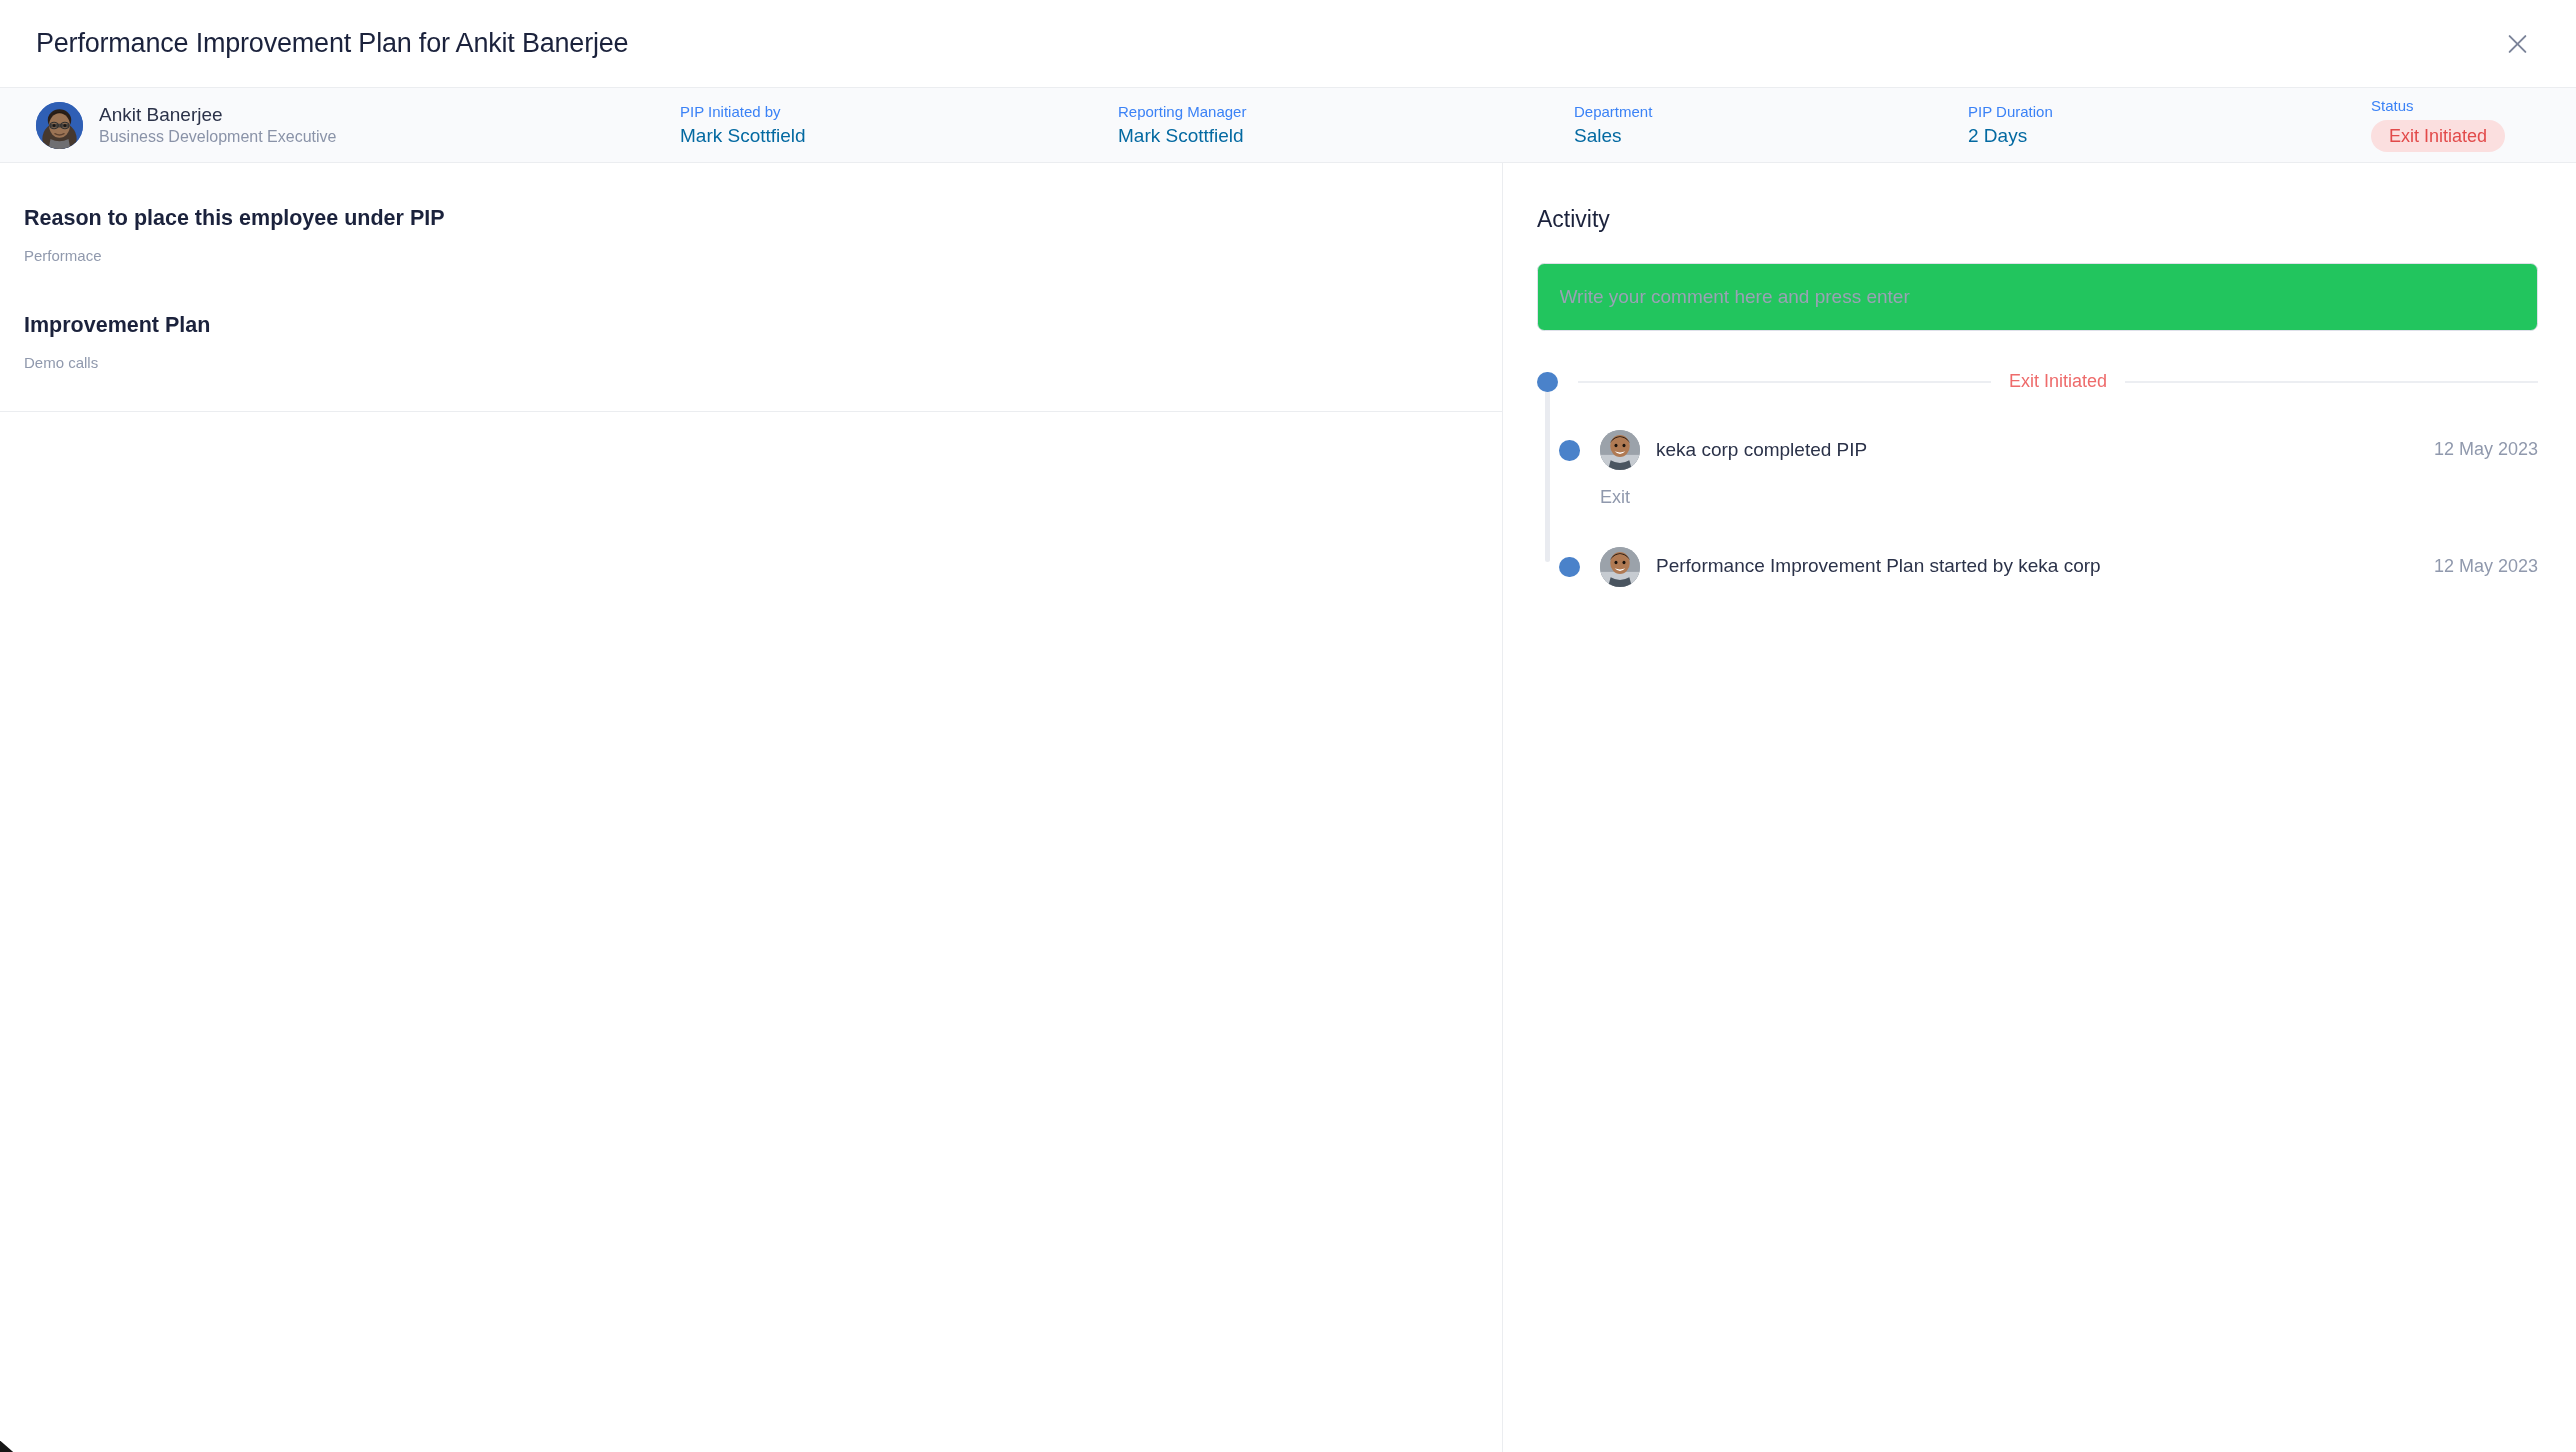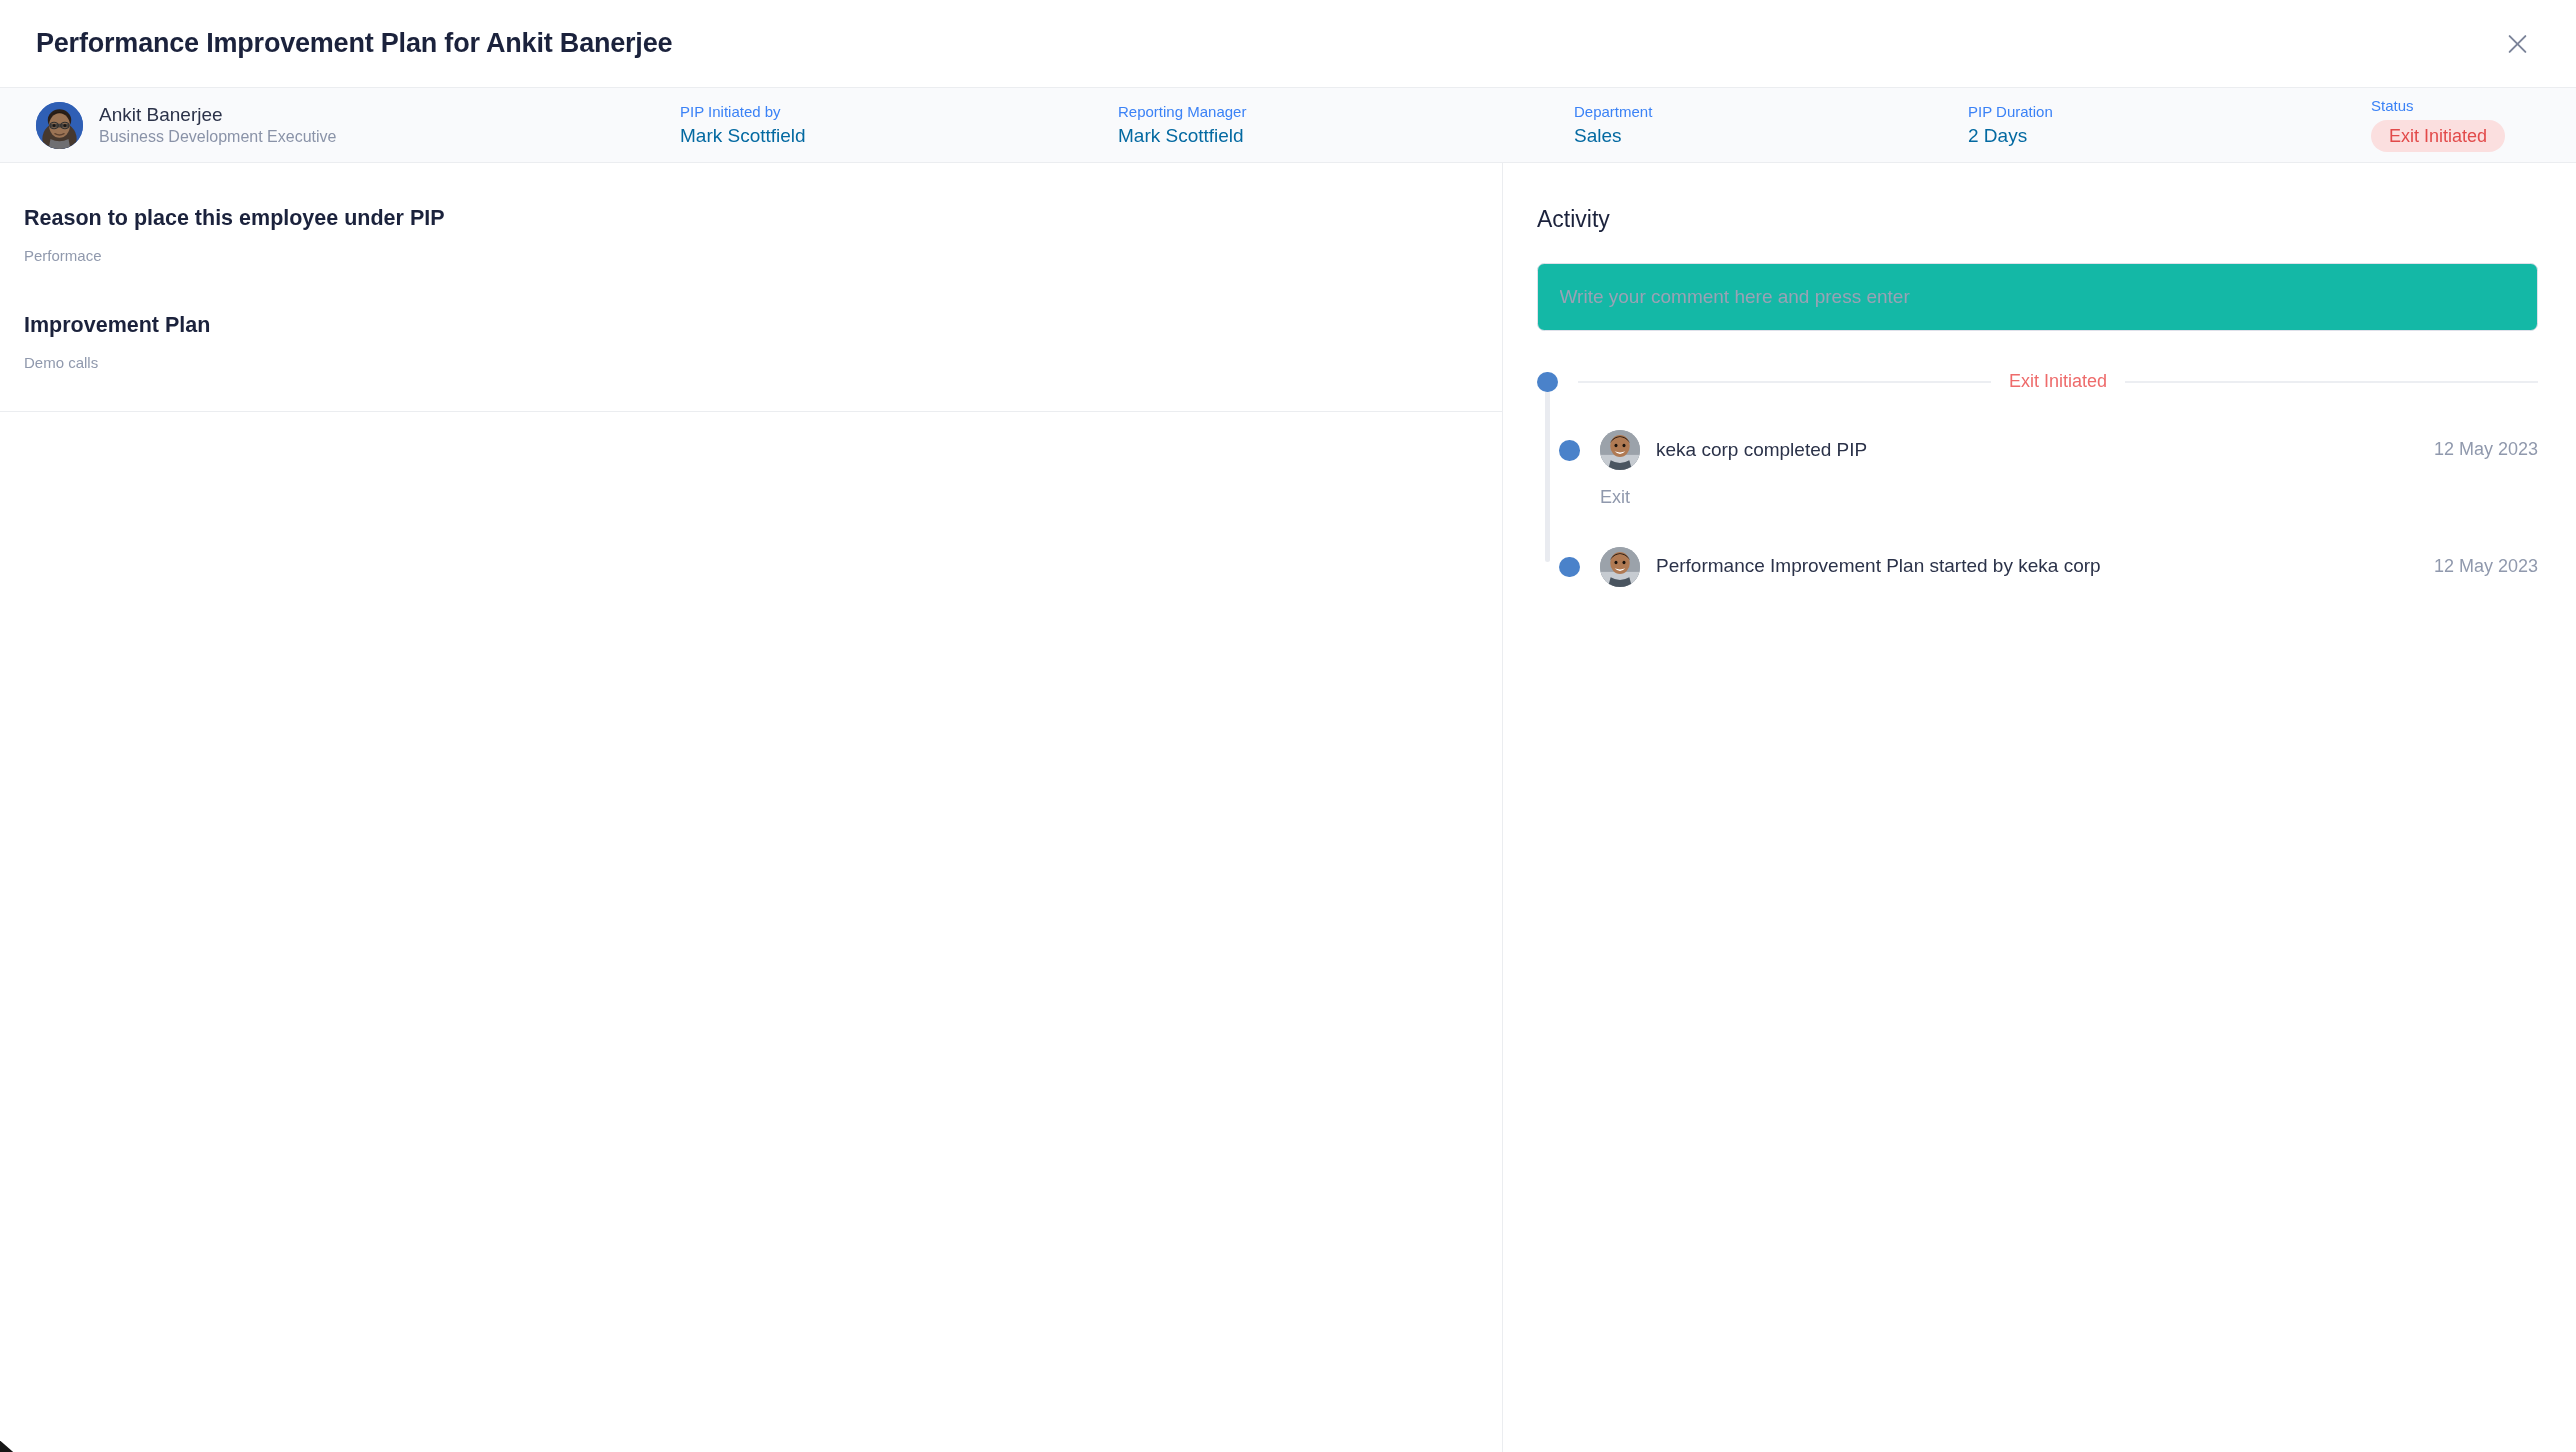--- a/index.html
+++ b/index.html
@@ -28,21 +28,21 @@
     flex: 0 0 88px;
     background: #ffffff;
     border-bottom: 0.9px solid #ebedf0;
     display: flex;
     align-items: center;
     padding: 0 36px 0 36px;
     position: relative;
   }
   .title-text {
     font-size: 27px;
-    font-weight: bold;
+    font-weight: normal;
     color: #1b223c;
     letter-spacing: -0.2px;
   }
   .close-btn {
     position: absolute;
     right: 38px;
     top: 50%;
     transform: translateY(-50%);
     width: 41px;
     height: 41px;
@@ -151,21 +151,21 @@
     font-size: 23px;
     font-weight: normal;
     color: #1b223c;
     line-height: 1.2;
   }
   .comment-box {
     margin-top: 29px;
     height: 68px;
     border: 0.9px solid #dfe1ea;
     border-radius: 7.2px;
-    background: #14b8a6;
+    background: #22c55e;
     display: flex;
     align-items: center;
     padding: 0 21.5px;
   }
   .comment-box input {
     width: 100%;
     border: none;
     outline: none;
     font-size: 19px;
     color: #2b3249;

